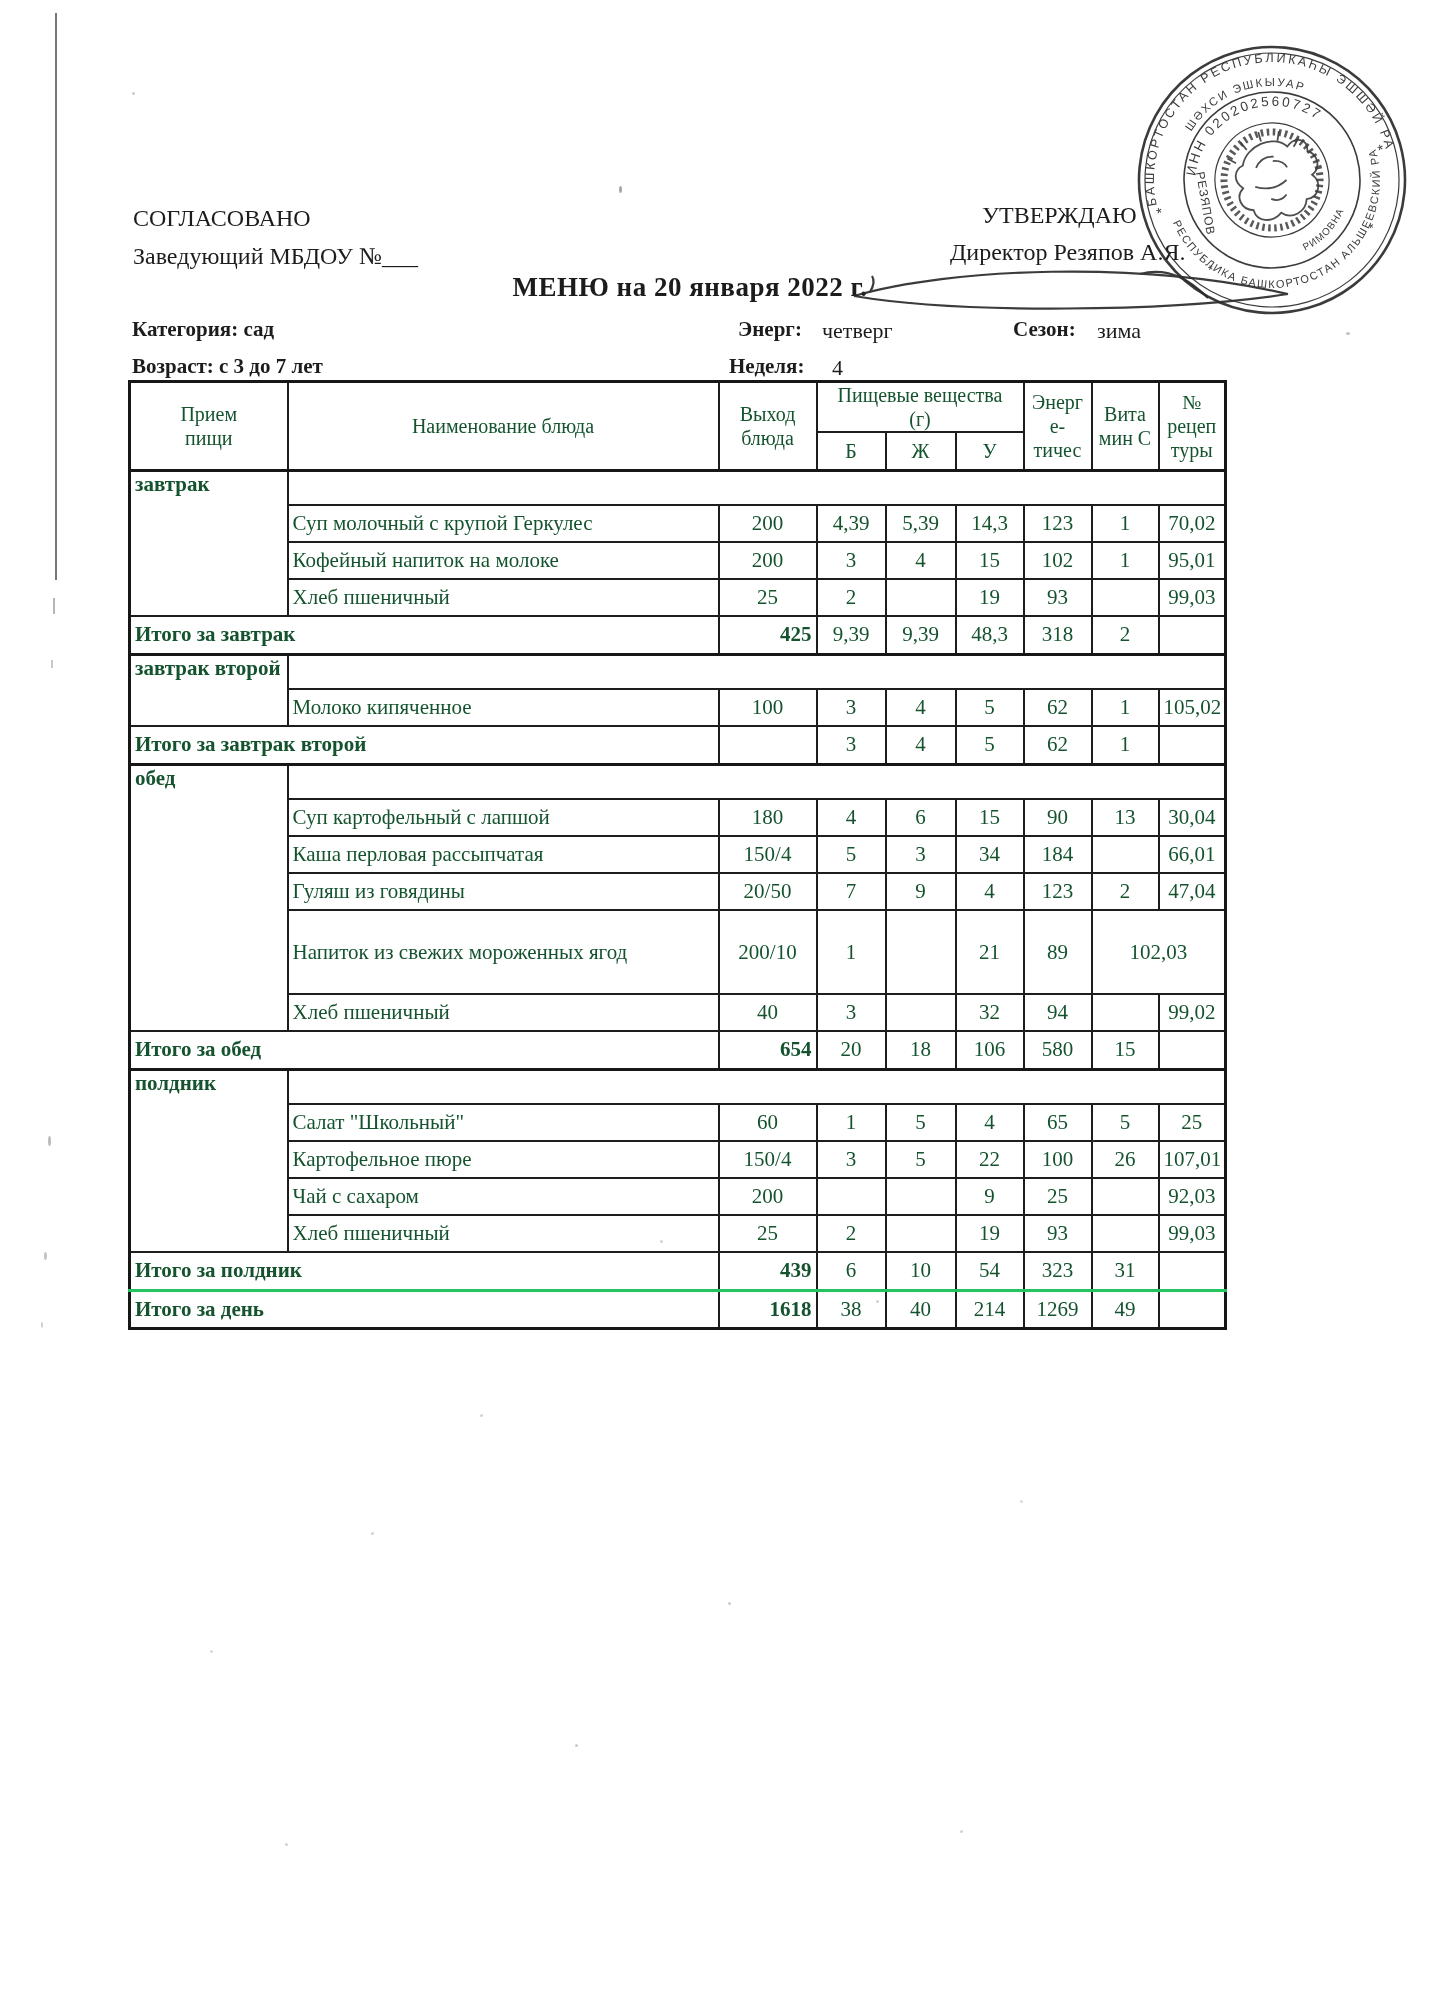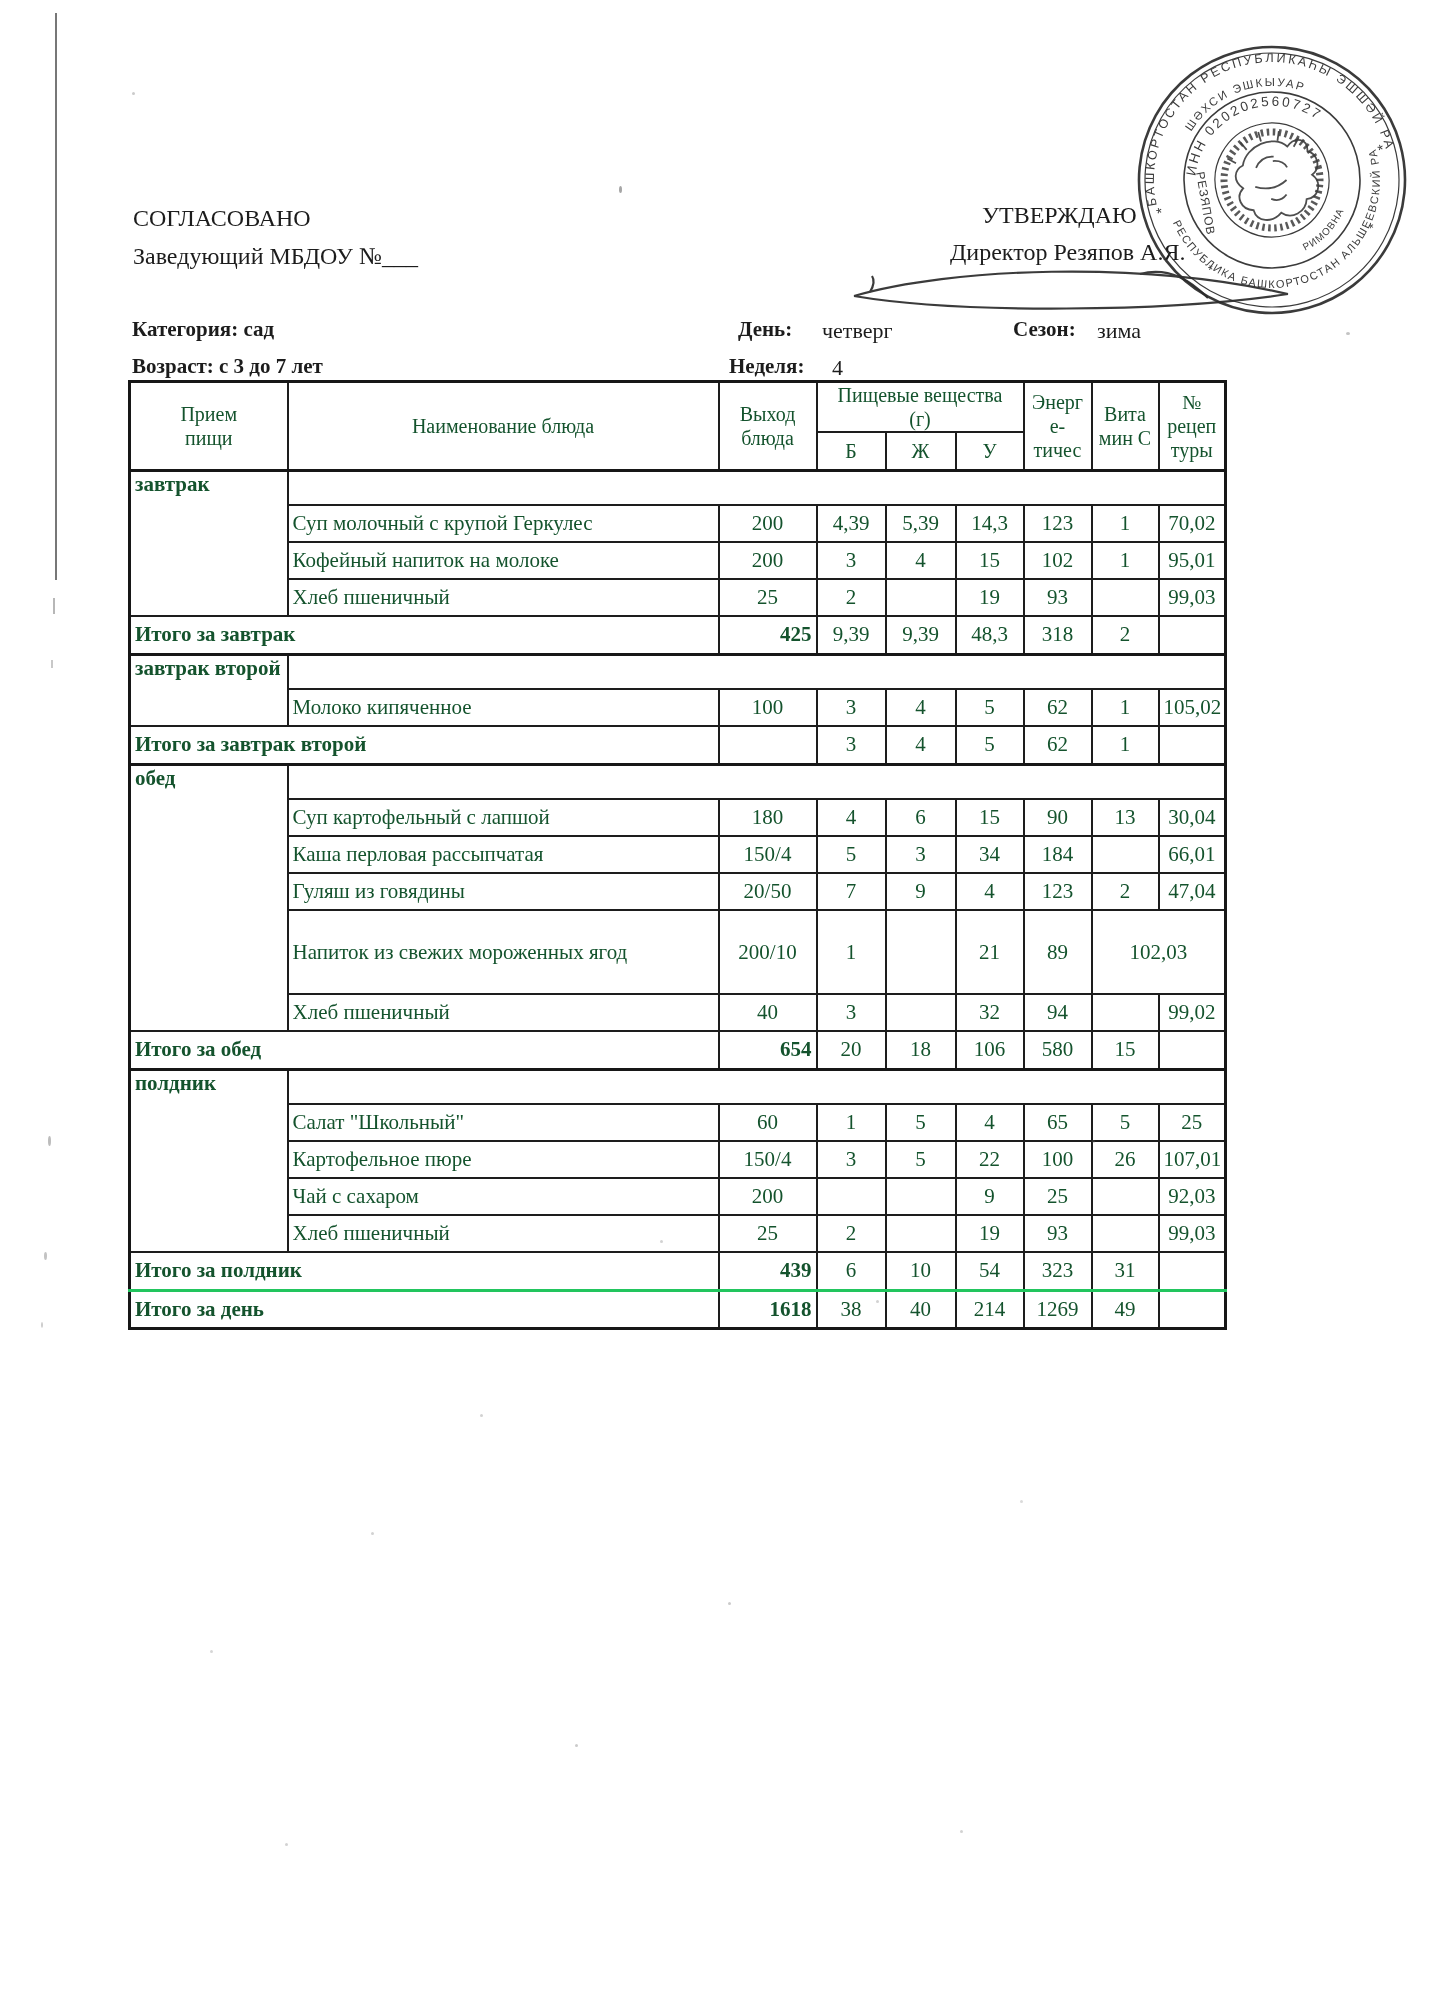--- a/index.html
+++ b/index.html
@@ -57,23 +57,24 @@
 <div id="page">
 
   <div class="scan-line" style="left:55px; top:13px; width:2px; height:567px; opacity:.75;"></div>
   <div class="scan-line" style="left:53px; top:598px; width:2px; height:16px; opacity:.4;"></div>
   <div class="scan-line" style="left:51px; top:660px; width:2px; height:8px; opacity:.3;"></div>
 
   <div class="abs t24" style="left:133px; top:205px;">СОГЛАСОВАНО</div>
   <div class="abs t24" style="left:133px; top:243px;">Заведующий МБДОУ №___</div>
   <div class="abs t24" style="left:950px; top:202px;margin-left:32px;">УТВЕРЖДАЮ</div>
   <div class="abs t24" style="left:950px; top:239px;">Директор Резяпов А.Я.</div>
+  <div class="abs title" style="left:370px; top:272px; width:640px; text-align:center;">МЕНЮ на  20 января 2022 г.</div>
 
   <div class="abs meta-label" style="left:132px; top:317px;"><span>Категория:</span> <span>сад</span></div>
-  <div class="abs meta-label" style="left:738px; top:317px;">День:</div>
+  <div class="abs meta-label" style="left:738px; top:317px;">Энерг:</div>
   <div class="abs meta-val" style="left:822px; top:318px;">четверг</div>
   <div class="abs meta-label" style="left:1013px; top:317px;">Сезон:</div>
   <div class="abs meta-val" style="left:1097px; top:318px;">зима</div>
   <div class="abs meta-label" style="left:132px; top:354px;">Возраст: с 3 до 7 лет</div>
   <div class="abs meta-label" style="left:729px; top:354px;">Неделя:</div>
   <div class="abs meta-val" style="left:832px; top:355px;">4</div>
 
   <svg class="signature" width="470" height="78" viewBox="0 0 470 78">
     <g fill="none" stroke="#262626" stroke-width="2.2" opacity=".9">
       <path d="M14,44 C110,16 300,8 448,42"></path>

